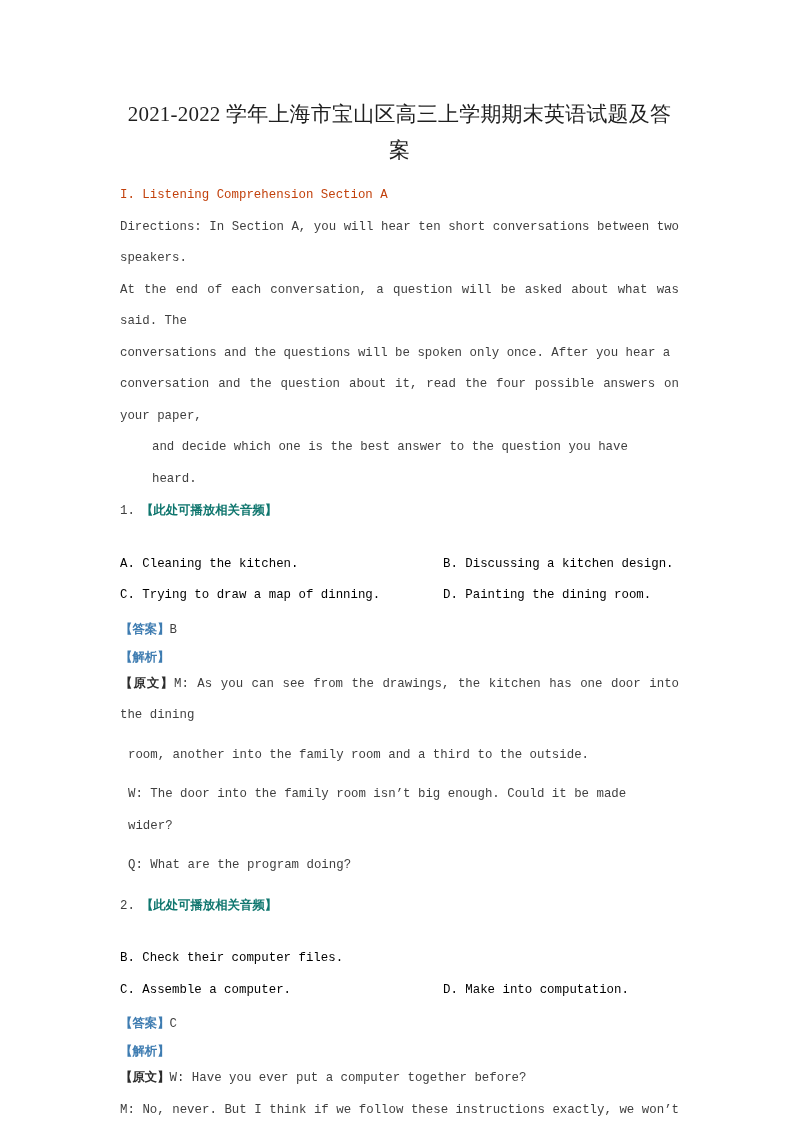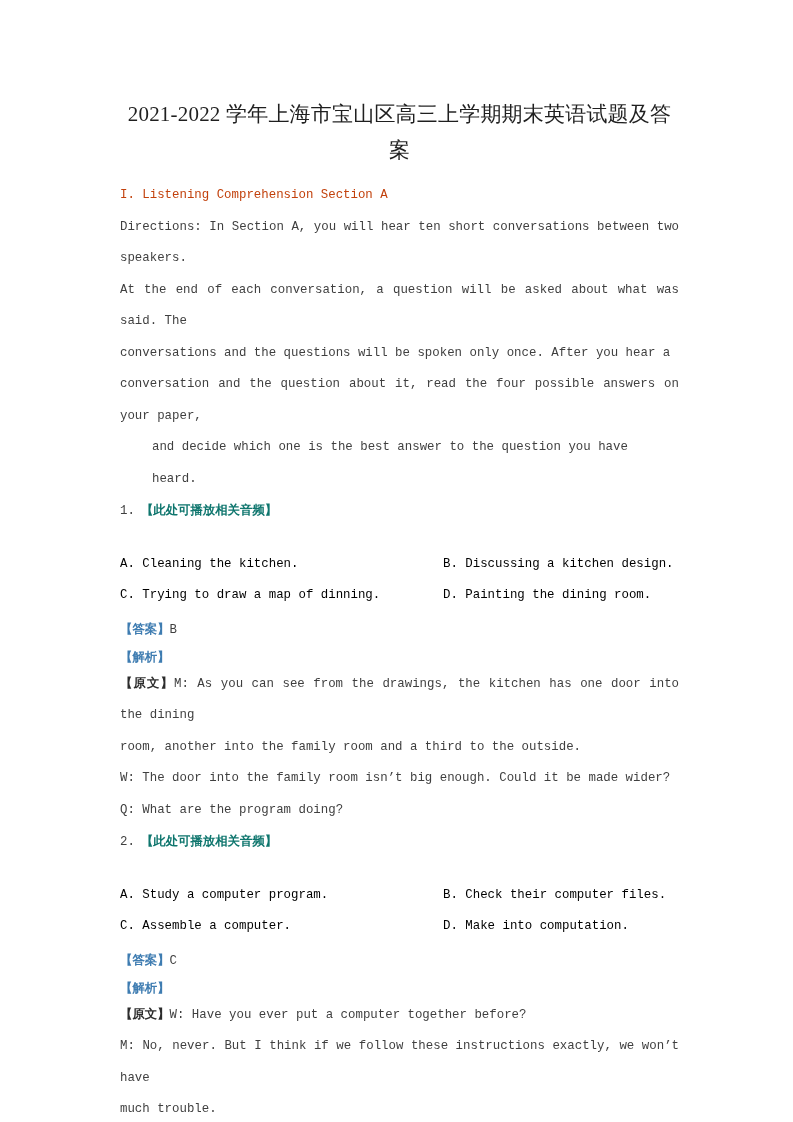--- a/index.html
+++ b/index.html
@@ -126,21 +126,21 @@
   .script-para {
     margin: 0;
     text-align: justify;
     text-justify: inter-word;
     font-family: "Liberation Mono", "DejaVu Sans Mono", monospace;
     font-size: 12.4px;
     line-height: 31.5px;
     color: #3f3f3f;
   }
   .script-line {
-    margin: 0;
+    margin: 8px;
     font-family: "Liberation Mono", "DejaVu Sans Mono", monospace;
     font-size: 12.4px;
     line-height: 31.5px;
     color: #3f3f3f;
   }
 </style>
 </head>
 <body>
 
 <div class="page">
@@ -183,21 +183,20 @@
     <p class="script-line">room, another into the family room and a third to the outside.</p>
     <p class="script-line">W: The door into the family room isn’t big enough. Could it be made wider?</p>
     <p class="script-line">Q: What are the program doing?</p>
 
     <div class="q-stem">
       <span class="q-num">2.</span><span class="audio-tag">【此处可播放相关音频】</span>
     </div>
 
     <div class="options">
       <div class="opt-row">
-        <span class="opt opt-left">A. Study a computer program.</span>
         <span class="opt opt-right">B. Check their computer files.</span>
       </div>
       <div class="opt-row">
         <span class="opt opt-left">C. Assemble a computer.</span>
         <span class="opt opt-right">D. Make into computation.</span>
       </div>
     </div>
 
     <div class="answer-line">
       <span class="tag-blue">【答案】</span><span class="answer-letter">C</span>

